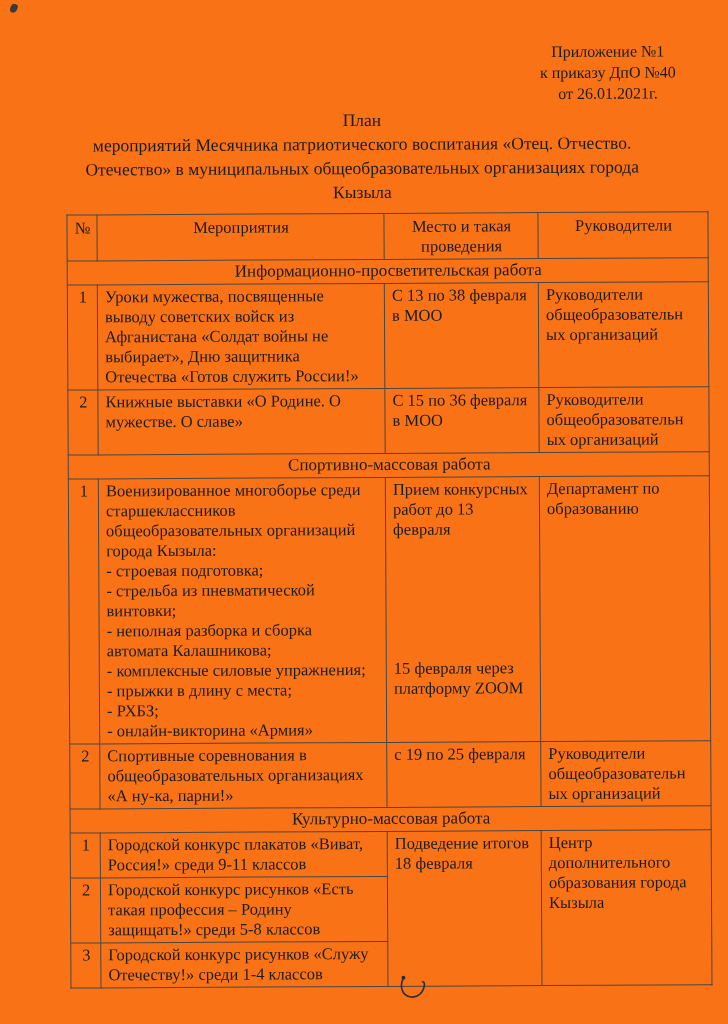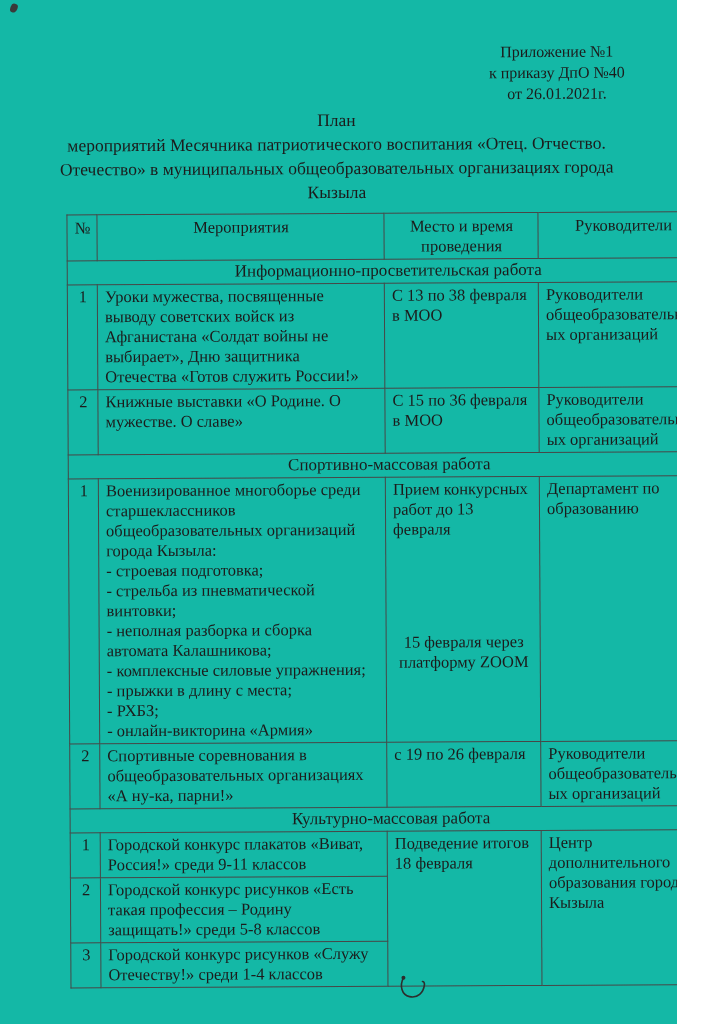--- a/index.html
+++ b/index.html
@@ -3,22 +3,22 @@
 <meta charset="utf-8">
 <style>
   html,body{margin:0;padding:0;}
   body{
     width:728px;height:1024px;
     background:#ffffff;
     font-family:"Liberation Serif","DejaVu Serif",serif;
   }
   .sheet{
     position:relative;
-    width:677px;height:1024px;
-    background:#14b8a6;
+    width:728px;height:1024px;
+    background:#f97316;
     color:#1c1c1c;
     overflow:hidden;
   }
   .inner{
     position:absolute;inset:0;
     transform:rotate(-0.3deg);
     transform-origin:50% 50%;
   }
   .speck{
     position:absolute;left:13px;top:2px;width:7px;height:9px;
@@ -52,21 +52,21 @@
     font-weight:normal;
     overflow-wrap:break-word;
   }
   table.plan th{text-align:center;padding-top:3px;}
   td.num{text-align:center;padding-left:2px;padding-right:2px;}
   tr.section td{
     text-align:center;
     padding-top:1px;padding-bottom:2px;
     font-size:17px;
   }
-  td.place-split .second{margin-top:93px;text-align:center;}
+  td.place-split .second{margin-top:119px;}
   .squiggle{position:absolute;left:392px;top:974px;}
 </style>
 </head>
 <body>
 
 <div class="sheet">
   <div class="inner">
 
     <div class="speck"></div>
 
@@ -88,21 +88,21 @@
         <col style="width:30px">
           <col style="width:287px">
           <col style="width:154px">
           <col style="width:170px">
       </colgroup>
 
       <tbody>
           <tr>
         <th>№</th>
         <th>Мероприятия</th>
-        <th class="preline">Место и время
+        <th class="preline">Место и такая
 проведения</th>
         <th>Руководители</th>
       </tr>
 
       <tr class="section">
         <td colspan="4">Информационно-просветительская работа</td>
       </tr>
 
       <tr>
         <td class="num">1</td>
@@ -157,21 +157,21 @@
         </td>
         <td class="preline">Департамент по
 образованию</td>
       </tr>
 
       <tr>
         <td class="num">2</td>
         <td class="preline">Спортивные соревнования в
 общеобразовательных организациях
 «А ну-ка, парни!»</td>
-        <td class="preline">с 19 по 26 февраля</td>
+        <td class="preline">с 19 по 25 февраля</td>
         <td class="preline">Руководители
 общеобразовательн
 ых организаций</td>
       </tr>
 
       <tr class="section">
         <td colspan="4">Культурно-массовая работа</td>
       </tr>
 
       <tr>

